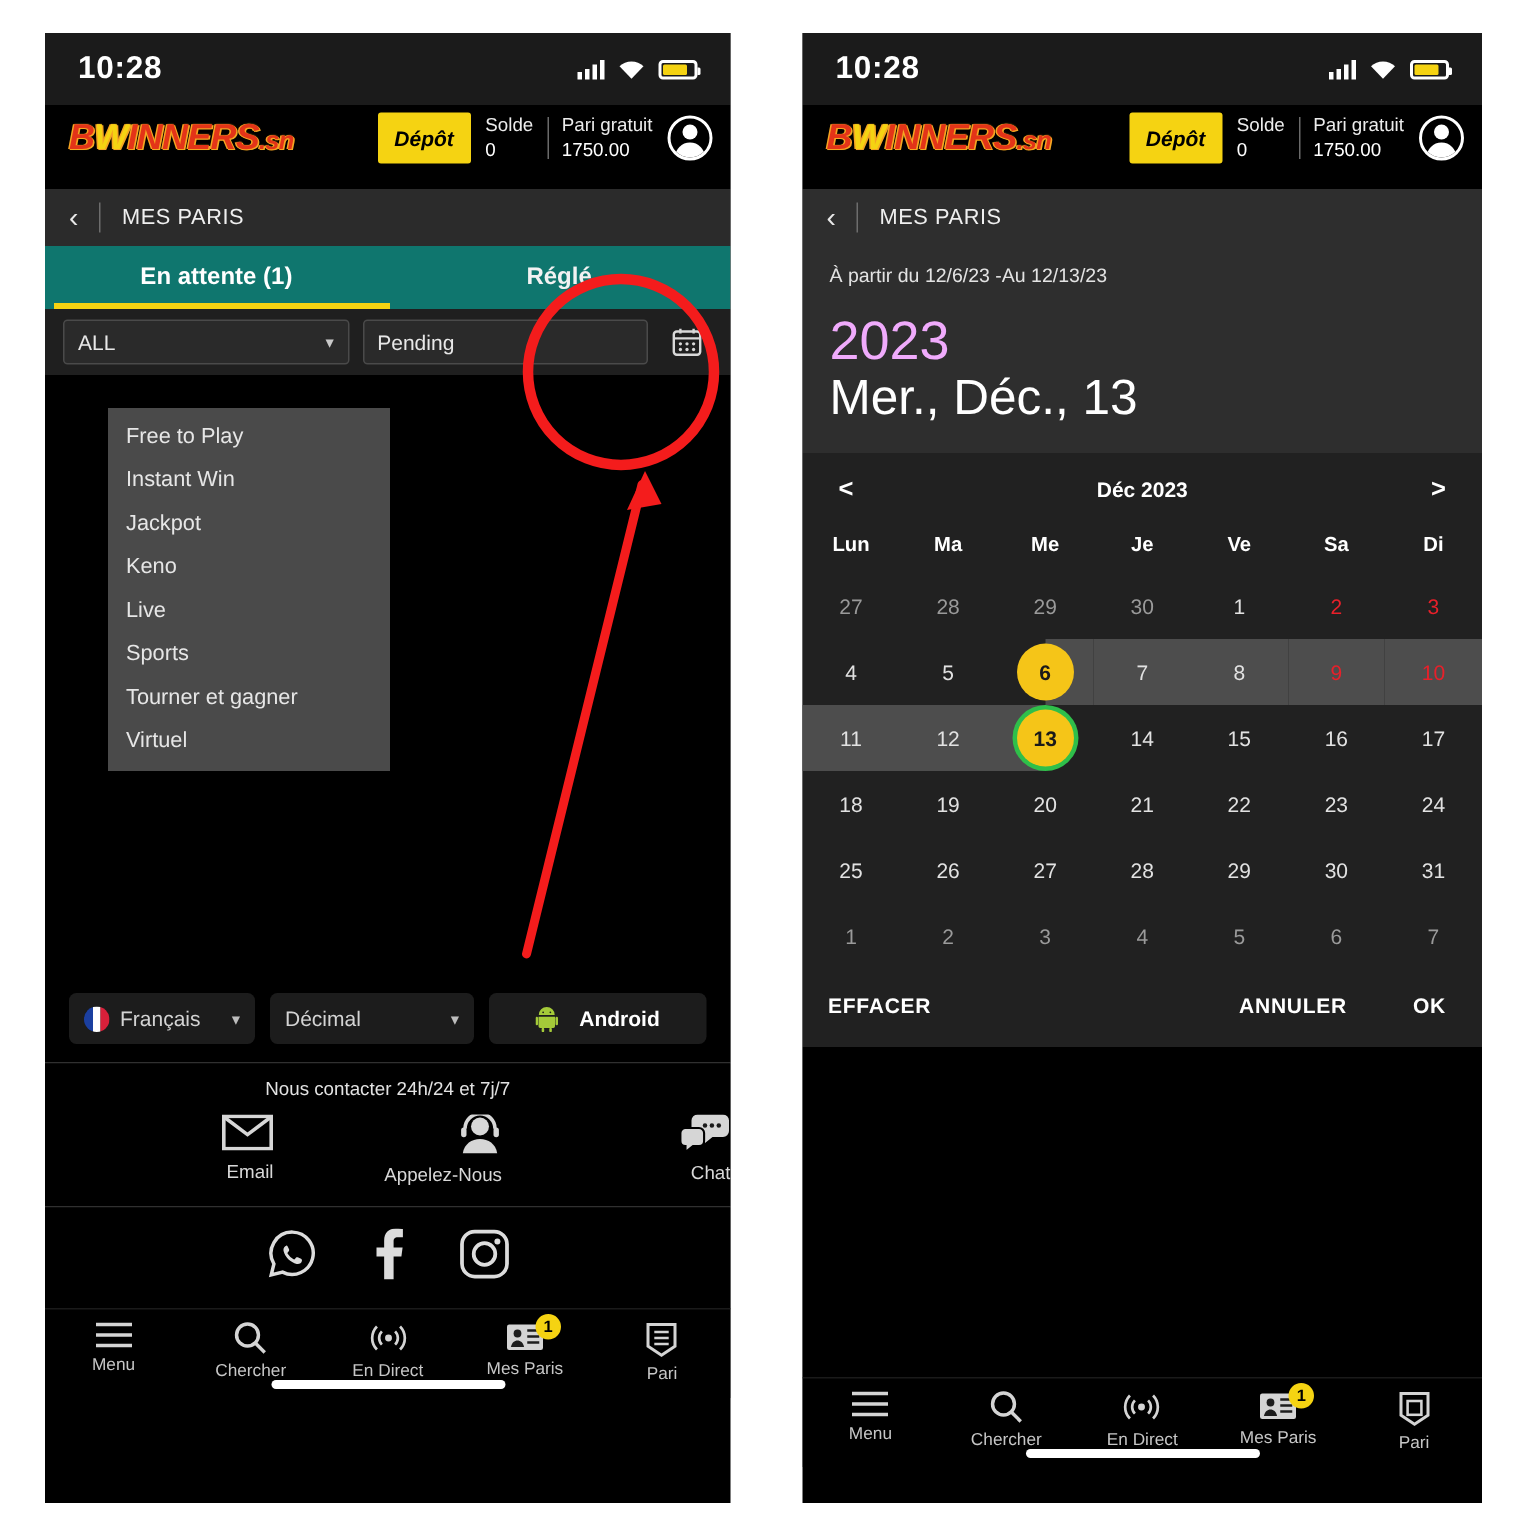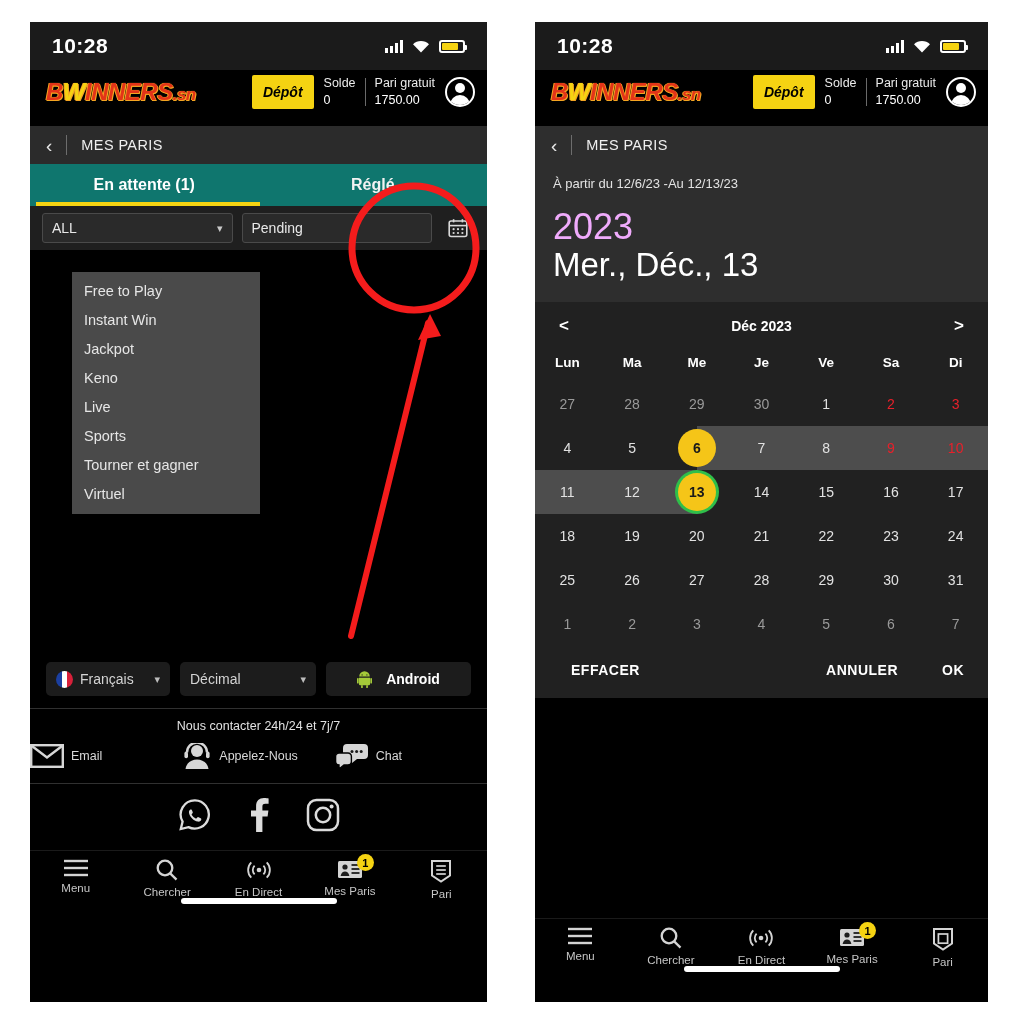--- a/index.html
+++ b/index.html
@@ -103,21 +103,21 @@
   .flag { width:17px; height:17px; border-radius:50%; overflow:hidden; display:flex; flex:none; }
   .flag i{flex:1;height:100%}.flag i:nth-child(1){background:#1b3fa0}.flag i:nth-child(2){background:#fff}.flag i:nth-child(3){background:#d8203a}
   .droid { width:15px; height:17px; position:relative; flex:none; }
 
   .divider { height:1px; background:#303030; }
 
   
   .contact { background:#000; padding:10px 0 14px 0; }
   .contact-title { text-align:center; color:#e2e2e2; font-size:12.5px; margin-bottom:10px; }
   .contact-items { display:flex; }
-  .citem { flex:1; display:flex; flex-direction:row; align-items:center; gap:7px; }
+  .citem { flex:1; display:flex; flex-direction:column; align-items:flex-end; gap:7px; }
   .citem span { color:#d8d8d8; font-size:12.5px; }
 
   
   .socials { background:#000; display:flex; justify-content:center; align-items:center; gap:36px; padding:14px 0 14px 0; }
 
   
   .bottomnav { background:#000; display:flex; padding:8px 0 10px 0; position:relative; border-top:1px solid #1a1a1a; }
   .navitem { flex:1; display:flex; flex-direction:column; align-items:center; gap:5px; position:relative; }
   .navitem span { color:#c6c6c6; font-size:11.5px; }
   .badge { position:absolute; top:-5px; left:calc(50% + 7px); width:17px; height:17px; border-radius:50%;
@@ -142,21 +142,21 @@
   .daycell .n { position:relative; z-index:2; font-size:14px; color:#e2e2e2; }
   .daycell.we .n { color:#e8202a; }
   .daycell .rangebg { position:absolute; top:0; bottom:0; background:#4d4d4d; z-index:0; }
   .daycell .rangebg.full  { left:0; right:0; }
   .daycell .rangebg.right { left:50%; right:0; }
   .daycell .rangebg.left  { left:0; right:50%; }
   .daycell .sel { position:absolute; width:38px; height:38px; border-radius:50%; background:#f5c518; z-index:1; }
   .daycell .sel.today { box-shadow:0 0 0 3px #2fbf4a; }
   .daycell.selected .n { color:#1a1a1a; font-weight:bold; }
 
-  .cal-actions { display:flex; align-items:center; padding:16px 24px 20px 36px; }
+  .cal-actions { display:flex; align-items:center; padding:16px 24px 20px 17px; }
   .cal-actions .act { color:#fff; font-size:14px; font-weight:bold; letter-spacing:.5px; }
   .cal-actions .sp { flex:1; }
   .cal-actions .gap { width:44px; }
 
   
   .anno { position:absolute; left:0; top:0; width:1024px; height:1024px; pointer-events:none; z-index:50; }
 </style>
 </head>
 <body>
 

